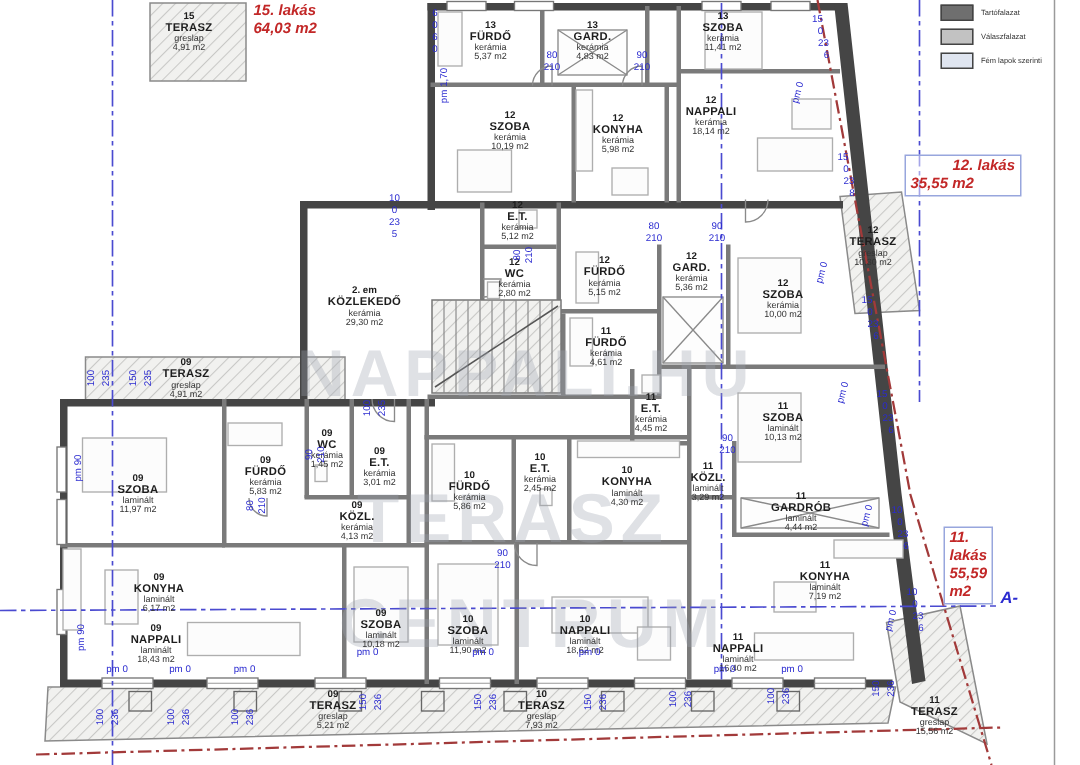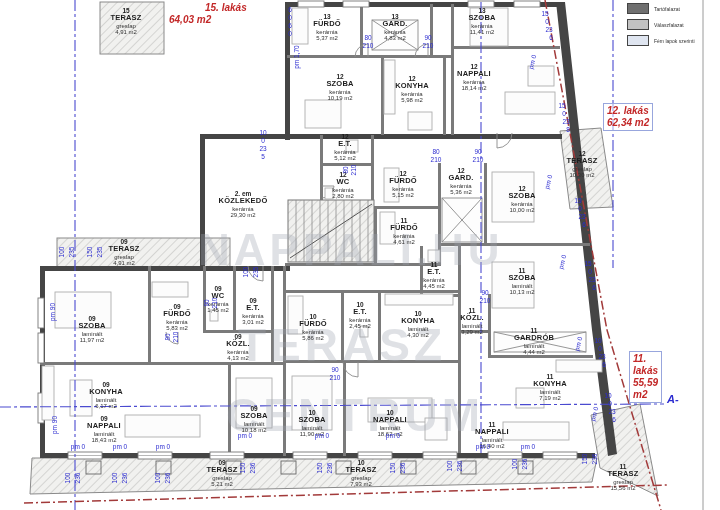--- a/index.html
+++ b/index.html
@@ -548,26 +548,26 @@
       <span class="dim" style="left: 403px; top: 468px; transform: translate(-50%, -50%) rotate(-90deg);">236</span>
       <span class="dim" style="left: 450px; top: 466px; transform: translate(-50%, -50%) rotate(-90deg);">100</span>
       <span class="dim" style="left: 460px; top: 466px; transform: translate(-50%, -50%) rotate(-90deg);">236</span>
       <span class="dim" style="left: 515px; top: 464px; transform: translate(-50%, -50%) rotate(-90deg);">100</span>
       <span class="dim" style="left: 525px; top: 464px; transform: translate(-50%, -50%) rotate(-90deg);">236</span>
       <span class="dim" style="left: 585px; top: 459px; transform: translate(-50%, -50%) rotate(-90deg);">150</span>
       <span class="dim" style="left: 595px; top: 459px; transform: translate(-50%, -50%) rotate(-90deg);">236</span>
     </div>
   <div id="layer-apts">
       <div class="apt" style="left: 169px; top: 2px;">
-        <span style="display: block; margin-left: 36px;">15. lakás</span>
+        <span style="display: block;">15. lakás</span>
         <span style="display: block;">64,03 m2</span>
       </div>
       <div class="apt boxed" style="left: 603px; top: 103px;">
-        <span style="display: block;">12. lakás</span>
-        <span style="display: block;">62,34 m2</span>
+        <span style="display: block; margin-left: 28px;">12. lakás</span>
+        <span style="display: block;">35,55 m2</span>
       </div>
       <div class="apt boxed" style="left: 629px; top: 351px;">
         <span style="display: block; font-style: italic;">11.</span>
         <span style="display: block;">lakás</span>
         <span style="display: block; text-align: right;">55,59</span>
         <span style="display: block;">m2</span>
       </div>
     </div>
 </div>
 

